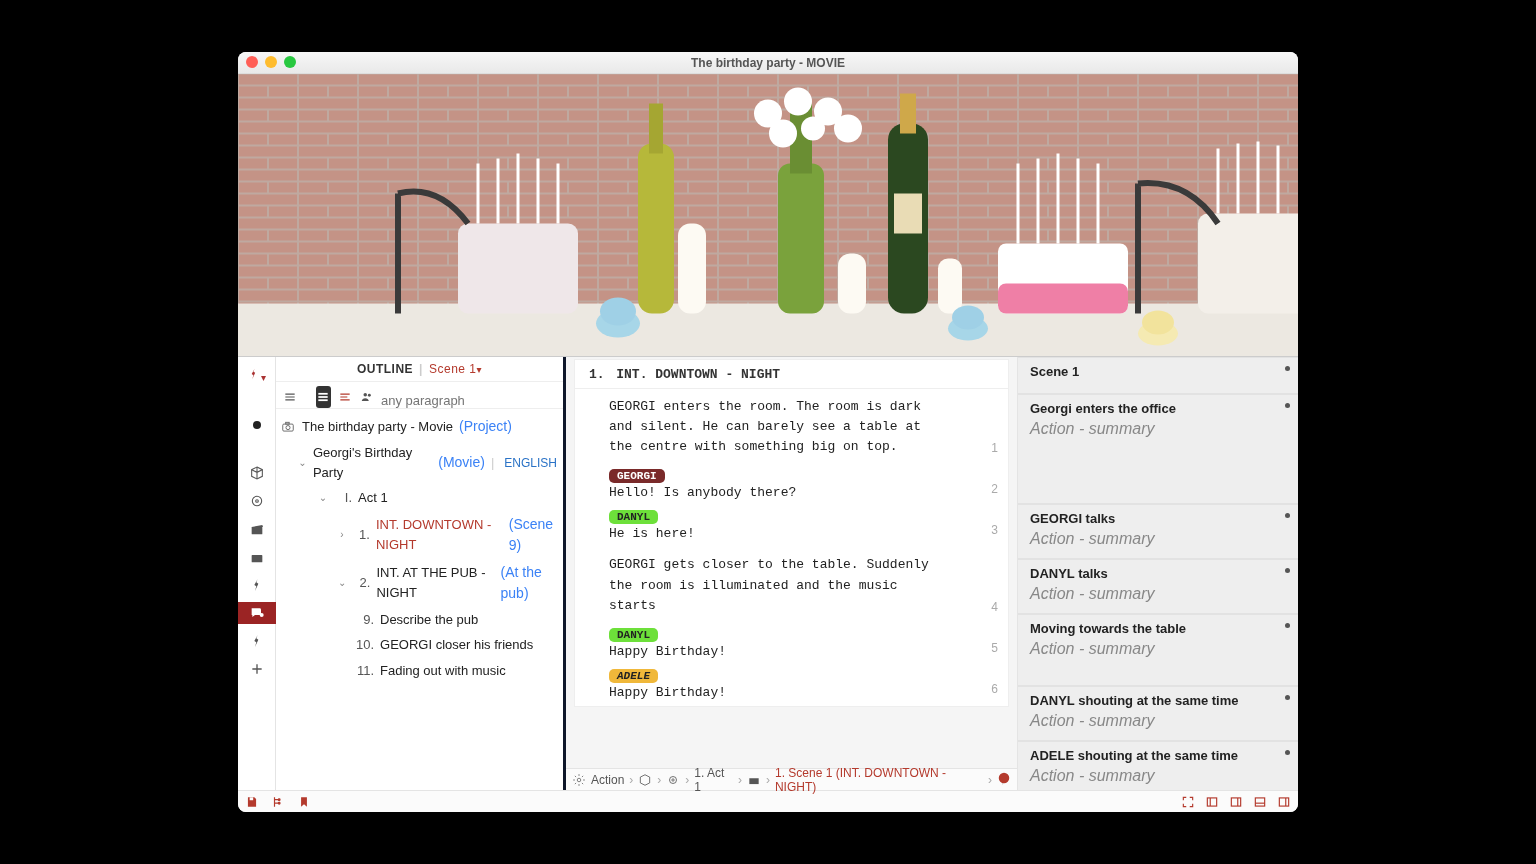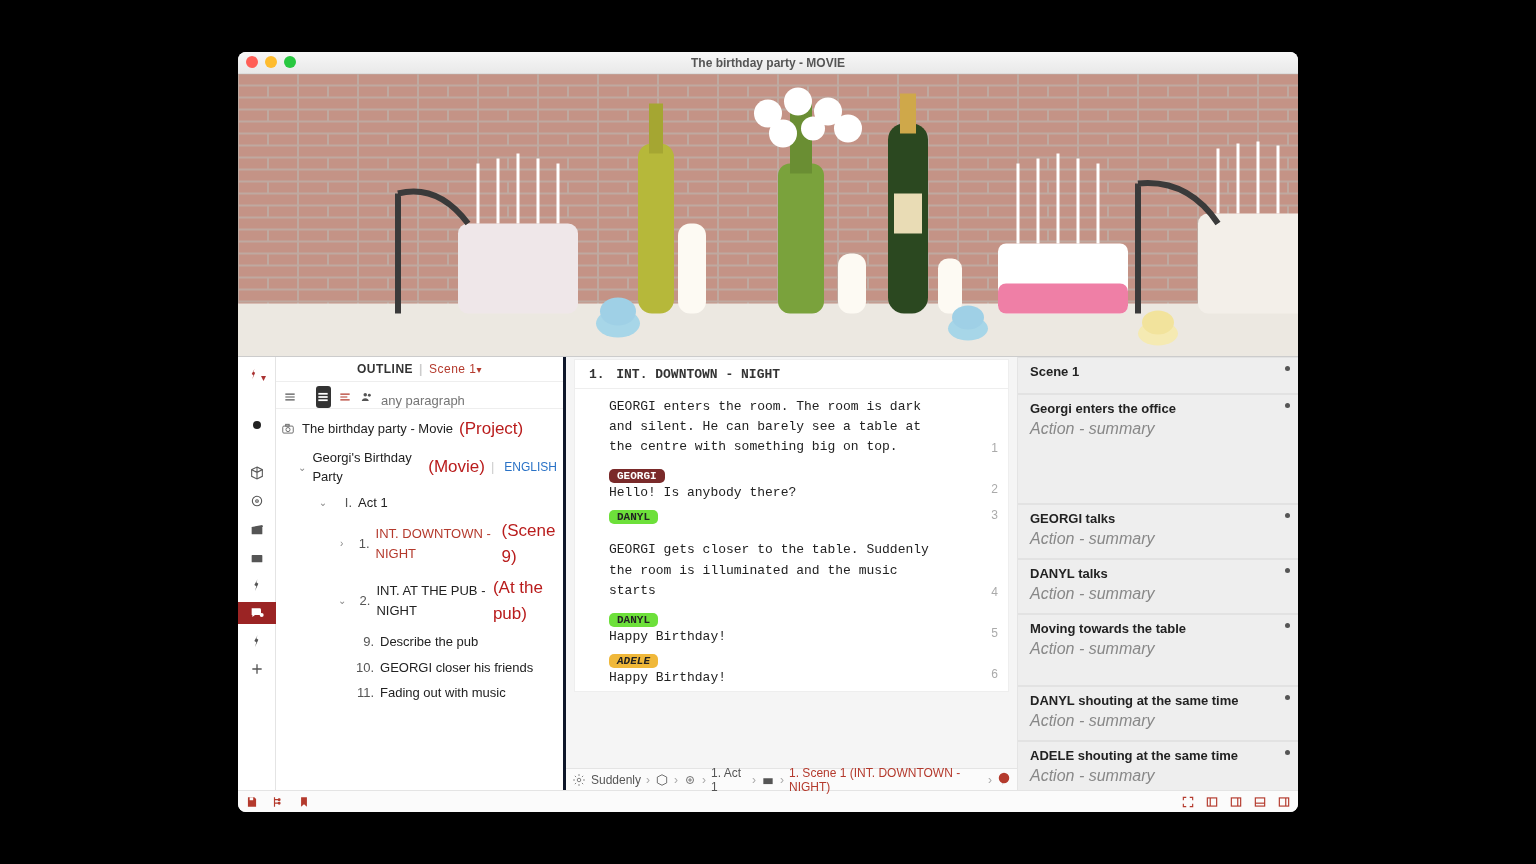--- a/index.html
+++ b/index.html
@@ -125,21 +125,21 @@
   }
   .outline-tree {
     flex:1; overflow:auto; padding:4px 0; font-size:13px;
   }
   .tree-row { display:flex; align-items:center; gap:6px; padding:3px 6px 3px 4px; line-height:1.5; cursor:pointer;}
   .tree-row .chev { width:10px;color:#888;font-size:10px; text-align:center;}
   .tree-row .pre-icon { width:16px; color:#666; display:flex;align-items:center;justify-content:center;}
   .tree-row .num { color:#555; min-width:18px; text-align:right;}
   .tree-row .text { color:#222;}
   .tree-row .text.red { color:#b43a2d;}
-  .tree-row .muted { color:#b91c1c; font-size:17px;}
+  .tree-row .muted { color:#3b82f6; font-size:14px;}
   .tree-row .lang { color:#2a72c6; font-size:12px; margin-left:4px;}
   .indent-1 { padding-left: 22px; }
   .indent-2 { padding-left: 42px; }
   .indent-3 { padding-left: 62px; }
   .indent-4 { padding-left: 80px; }
 
   
   .script {
     flex:1;
     display:flex;
@@ -507,20 +507,21 @@
             <div class="action">GEORGI enters the room. The room is dark and silent. He can barely see a table at the centre with something big on top.</div>
             <div class="linenum">1</div>
           </div>
           <div class="para-block tight">
             <span class="char-tag char-georgi">GEORGI</span>
             <div class="dialogue">Hello! Is anybody there?</div>
             <div class="linenum">2</div>
           </div>
           <div class="para-block tight">
             <span class="char-tag char-danyl">DANYL</span>
+            <div class="dialogue">He is here!</div>
             <div class="linenum">3</div>
           </div>
           <div class="para-block">
             <div class="action">GEORGI gets closer to the table. Suddenly the room is illuminated and the music starts</div>
             <div class="linenum">4</div>
           </div>
           <div class="para-block tight">
             <span class="char-tag char-danyl">DANYL</span>
             <div class="dialogue">Happy Birthday!</div>
             <div class="linenum">5</div>
@@ -532,21 +533,21 @@
           </div>
         </div>
       </div>
       <div class="breadcrumb">
         <span class="bc" style="color:#777;">
             <svg class="icon14" viewBox="0 0 24 24" fill="none" stroke="currentColor" stroke-width="1.6">
               <circle cx="12" cy="12" r="3"></circle>
               <path d="M12 2v3M12 19v3M4.9 4.9l2.1 2.1M17 17l2.1 2.1M2 12h3M19 12h3M4.9 19.1L7 17M17 7l2.1-2.1"></path>
             </svg>
           </span>
-        <span class="bc">Suddenly</span>
+        <span class="bc">Action</span>
         <span class="sep">›</span>
         <span class="bc">
             <svg class="icon14" viewBox="0 0 24 24" fill="none" stroke="currentColor" stroke-width="1.4">
               <path d="M12 3l8 4v10l-8 4-8-4V7z"></path>
             </svg>
           </span>
         <span class="sep">›</span>
         <span class="bc">
             <svg class="icon14" viewBox="0 0 24 24" fill="none" stroke="currentColor" stroke-width="1.4">
               <circle cx="12" cy="12" r="6"></circle>

